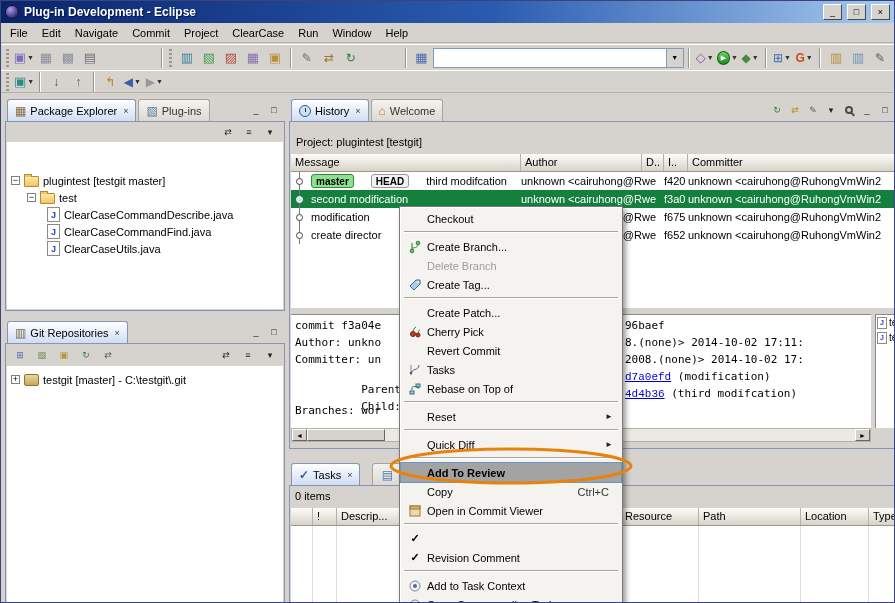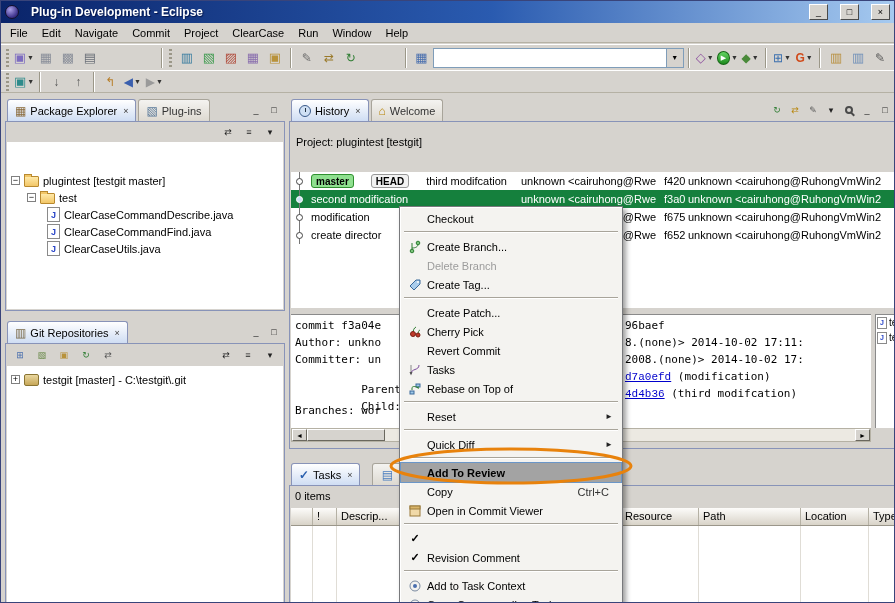--- a/index.html
+++ b/index.html
@@ -5,21 +5,21 @@
   * { box-sizing: border-box; margin: 0; padding: 0; }
   html,body { background:#fff; }
   #win {
     position: relative; width: 895px; height: 603px; overflow: hidden;
     font-family: "Liberation Sans", sans-serif; font-size: 11px; color:#000;
     background:#d6d3ce; border:1px solid #39447a;
   }
   
   .titlebar { position:absolute; left:0; top:0; right:0; height:22px;
     background:linear-gradient(90deg,#0a246a 0%,#2a5bb0 55%,#a6caf0 100%);
-    display:flex; align-items:center; gap:12px; padding:0 4px; }
+    display:flex; align-items:center; gap:5px; padding:0 4px; }
   .eclogo { width:14px; height:14px; border-radius:50%;
     background:radial-gradient(circle at 35% 30%, #a99fe8, #41368f 65%, #201a52);
     border:1px solid #14102e; flex:0 0 auto; }
   .title-text { flex:1; color:#fff; font-weight:bold; font-size:12px;
     text-shadow:1px 1px 1px #00134a; white-space:nowrap; overflow:hidden; }
   .winbtn { width:19px; height:16px; background:#d6d3ce; border:1px solid;
     border-color:#fff #4a4a4a #4a4a4a #fff; display:flex; align-items:center;
     justify-content:center; font-size:9px; line-height:1; color:#000; }
   
   .menubar { position:absolute; left:0; top:22px; right:0; height:20px;
@@ -439,20 +439,27 @@
             <span>_</span>
           </span>
         <span class="pbtn">
             <span>□</span>
           </span>
       </span>
     </div>
     <div class="pcontent">
       <div class="projline">Project: plugintest [testgit]</div>
 
+      <div class="hheader">
+        <span class="hcell" style="width:230px">Message</span>
+        <span class="hcell" style="width:121px">Author</span>
+        <span class="hcell" style="width:22px">D..</span>
+        <span class="hcell" style="width:24px">I..</span>
+        <span class="hcell" style="flex:1;border-right:none">Committer</span>
+      </div>
 
       <div class="hrows">
         <div class="hrow">
           <span class="gcell">
               <span class="gline"></span>
               <span class="gnode"></span>
             </span>
           <span class="mcell">
             <span class="refbadge ref-master">master</span>
             <span class="refbadge ref-head">HEAD</span>

